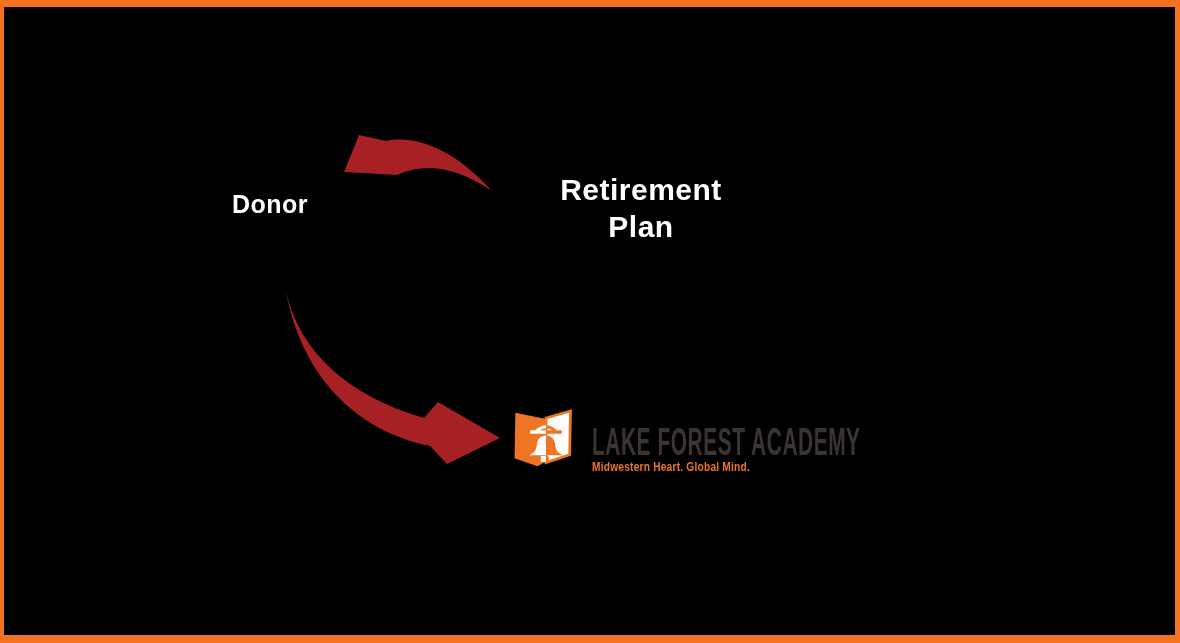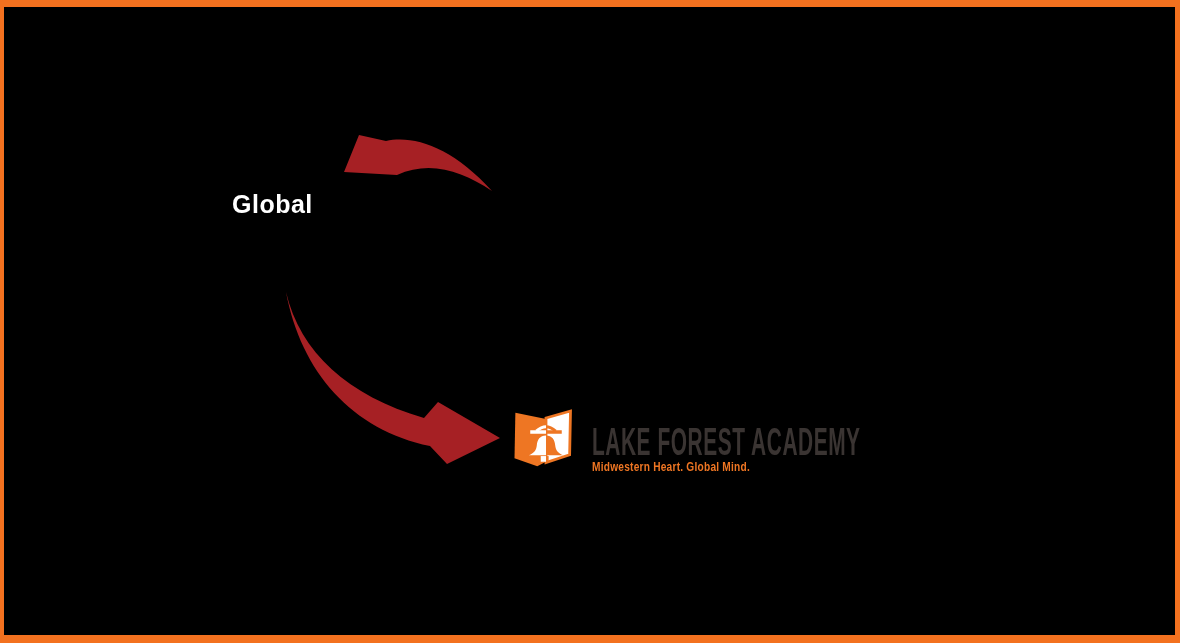--- a/index.html
+++ b/index.html
@@ -41,22 +41,23 @@
 
   <svg class="arrows-layer" viewBox="0 0 1180 643" xmlns="http://www.w3.org/2000/svg" aria-hidden="true">
 
     <path d="M492,191 C452,147 414,135 386,141 L359,135 L344,172 L397,175
              C430,160 462,171 492,191 Z" fill="#A62024"></path>
 
     <path d="M286,292 C300,352 348,396 424,418 L438,402 L500,438 L447,464 L430,446
              C352,430 301,372 286,292 Z" fill="#A62024"></path>
   </svg>
 
-  <div class="label donor-label">Global</div>
+  <div class="label donor-label">Donor</div>
 
+  <div class="label retirement-label">Retirement Plan</div>
 
   <div class="logo">
 
     <svg class="logo-icon" width="70" height="70" viewBox="0 0 80 80" xmlns="http://www.w3.org/2000/svg" aria-hidden="true">
       <defs>
         <clipPath id="bell-left">
             <rect x="0" y="0" width="40" height="80"></rect>
           </clipPath>
         <clipPath id="bell-right">
             <rect x="40" y="0" width="40" height="80"></rect>

